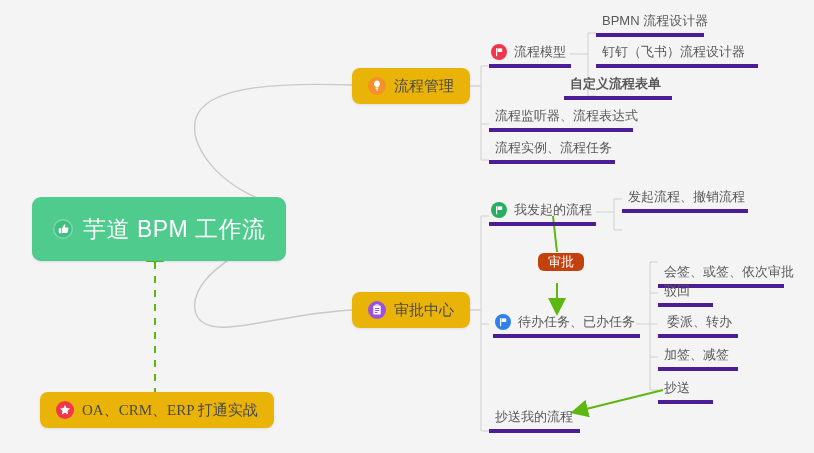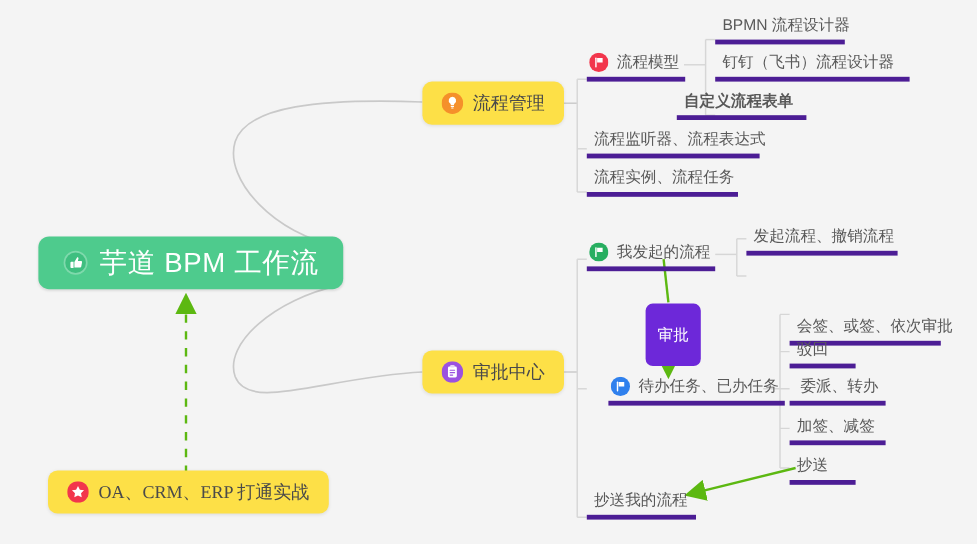--- a/index.html
+++ b/index.html
@@ -14,36 +14,36 @@
   #canvas{position:absolute;left:0;top:0;width:814px;height:453px;}
   svg.links{position:absolute;left:0;top:0;width:814px;height:453px;pointer-events:none;}
 
   
   .root{
     position:absolute;
     display:flex;align-items:center;gap:9px;
     background:#4ecb8d;
     border-radius:9px;
     padding:0 20px;
-    height:44px;
+    height:64px;
     box-shadow:0 1px 2px rgba(0,0,0,.10);
     z-index:6;
   }
   .root .label{
     color:#ffffff;
     font-size:23px;
     letter-spacing:.5px;
     white-space:nowrap;
   }
 
   
   .card{
     position:absolute;
     display:flex;align-items:center;gap:8px;
-    background:#fde047;
+    background:#eab308;
     border-radius:8px;
     padding:0 16px;
     height:36px;
     box-shadow:0 1px 3px rgba(0,0,0,.09);
     z-index:6;
   }
   .card .label{
     color:#4a4a4a;
     font-size:15px;
     white-space:nowrap;
@@ -72,25 +72,25 @@
     display:inline-flex;align-items:center;justify-content:center;
     border-radius:50%;
   }
   .ic-18{width:18px;height:18px;}
   .ic-16{width:16px;height:16px;}
   .ic-22{width:22px;height:22px;}
 
   
   .badge{
     position:absolute;
-    background:#6d28d9;
+    background:#c2410c;
     color:#ffffff;
     font-size:13px;
     border-radius:6px;
-    padding:19px 10px;
+    padding:2px 10px;
     z-index:7;
     white-space:nowrap;
     line-height:1.1;
   }
 </style>
 </head>
 <body style="background: rgb(244, 244, 244);">
 
 <div id="canvas">
 
@@ -225,21 +225,21 @@
         <path d="M6.6 4.4h4.6v3.6H6.6z" fill="#ffffff"></path>
       </svg>
     </span>
     <span class="label">我发起的流程</span>
   </div>
 
   <div class="leaf plain" style="left:622px;top:185px;width:126px;">
     <span class="label">发起流程、撤销流程</span>
   </div>
 
-  <div class="leaf" style="left:507px;top:310px;width:147px;">
+  <div class="leaf" style="left:493px;top:310px;width:147px;">
     <span class="ic ic-16">
       <svg width="16" height="16" viewBox="0 0 16 16">
         <circle cx="8" cy="8" r="8" fill="#2f80ed"></circle>
         <rect x="5" y="4" width="1.2" height="8.2" rx=".5" fill="#ffffff"></rect>
         <path d="M6.6 4.4h4.6v3.6H6.6z" fill="#ffffff"></path>
       </svg>
     </span>
     <span class="label">待办任务、已办任务</span>
   </div>
 

